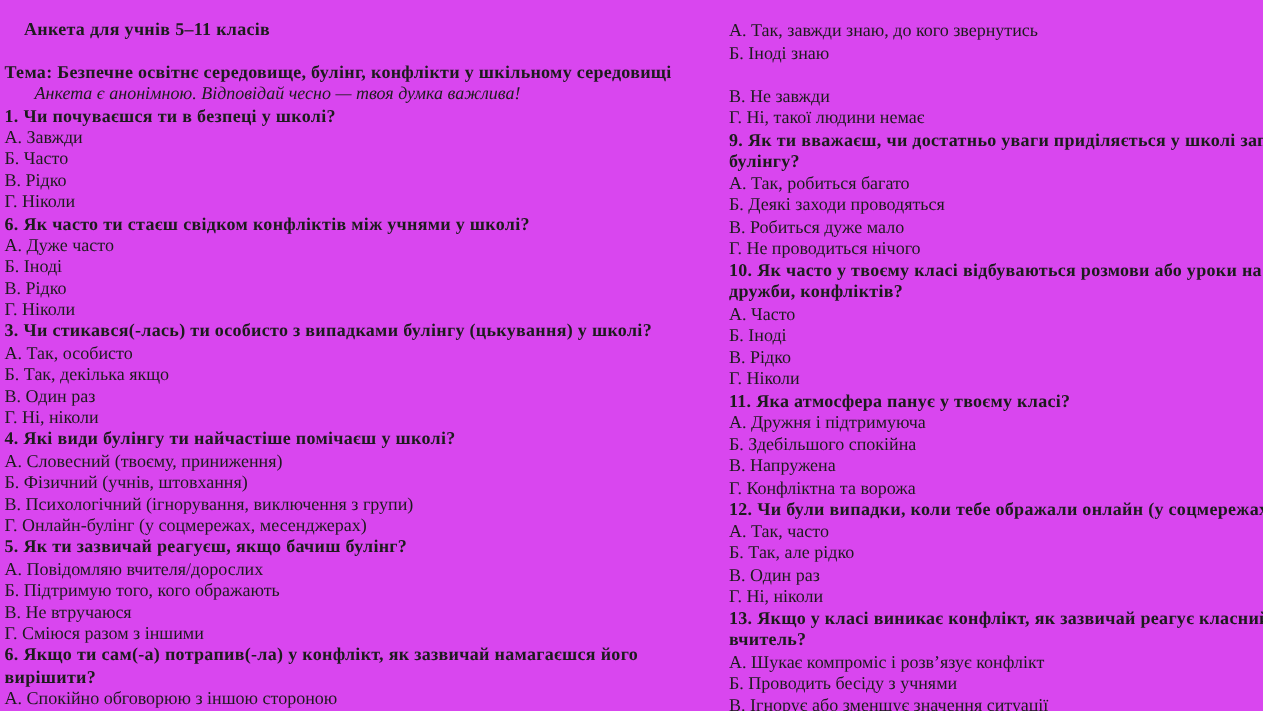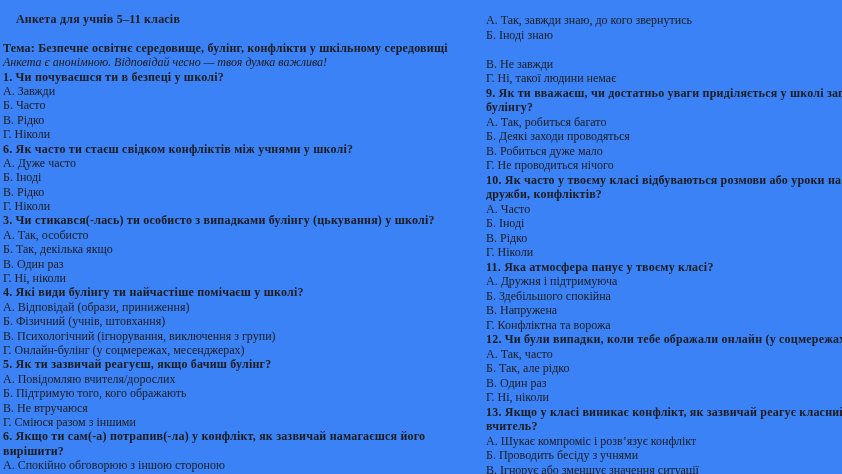--- a/index.html
+++ b/index.html
@@ -22,27 +22,27 @@
     width: max-content;
   }
   #col-left  { left: 3px;  top: 12px; }
   #col-right { left: 486px; top: 13px; }
   .ln {
     white-space: nowrap;
   }
   #col-left  .ln { height: 14.4px; line-height: 14.4px; }
   #col-right .ln { height: 14.5px; line-height: 14.5px; }
   .bold   { font-weight: bold; letter-spacing: 0.2px; }
-  .italic { font-style: italic; }
+  .italic { font-style: italic; margin-left: 20px; }
   .title  { font-weight: bold; padding-left: 13px; letter-spacing: 0.2px; }
 </style>
 </head>
 <body>
 
-<div id="page" style="background: #3b82f6; color: rgb(28, 28, 28);">
+<div id="page" style="background: #d946ef; color: rgb(28, 28, 28);">
   <div id="col-left" class="col">
       <div class="ln title">Анкета для учнів 5–11 класів</div>
       <div class="ln"></div>
       <div class="ln bold">Тема: Безпечне освітнє середовище, булінг, конфлікти у шкільному середовищі</div>
       <div class="ln italic">Анкета є анонімною. Відповідай чесно — твоя думка важлива!</div>
       <div class="ln bold">1. Чи почуваєшся ти в безпеці у школі?</div>
       <div class="ln">А. Завжди</div>
       <div class="ln">Б. Часто</div>
       <div class="ln">В. Рідко</div>
       <div class="ln">Г. Ніколи</div>
@@ -50,21 +50,21 @@
       <div class="ln">А. Дуже часто</div>
       <div class="ln">Б. Іноді</div>
       <div class="ln">В. Рідко</div>
       <div class="ln">Г. Ніколи</div>
       <div class="ln bold">3. Чи стикався(-лась) ти особисто з випадками булінгу (цькування) у школі?</div>
       <div class="ln">А. Так, особисто</div>
       <div class="ln">Б. Так, декілька якщо</div>
       <div class="ln">В. Один раз</div>
       <div class="ln">Г. Ні, ніколи</div>
       <div class="ln bold">4. Які види булінгу ти найчастіше помічаєш у школі?</div>
-      <div class="ln">А. Відповідай (образи, приниження)</div>
+      <div class="ln">А. Словесний (твоєму, приниження)</div>
       <div class="ln">Б. Фізичний (учнів, штовхання)</div>
       <div class="ln">В. Психологічний (ігнорування, виключення з групи)</div>
       <div class="ln">Г. Онлайн-булінг (у соцмережах, месенджерах)</div>
       <div class="ln bold">5. Як ти зазвичай реагуєш, якщо бачиш булінг?</div>
       <div class="ln">А. Повідомляю вчителя/дорослих</div>
       <div class="ln">Б. Підтримую того, кого ображають</div>
       <div class="ln">В. Не втручаюся</div>
       <div class="ln">Г. Сміюся разом з іншими</div>
       <div class="ln bold">6. Якщо ти сам(-а) потрапив(-ла) у конфлікт, як зазвичай намагаєшся його</div>
       <div class="ln bold">вирішити?</div>

